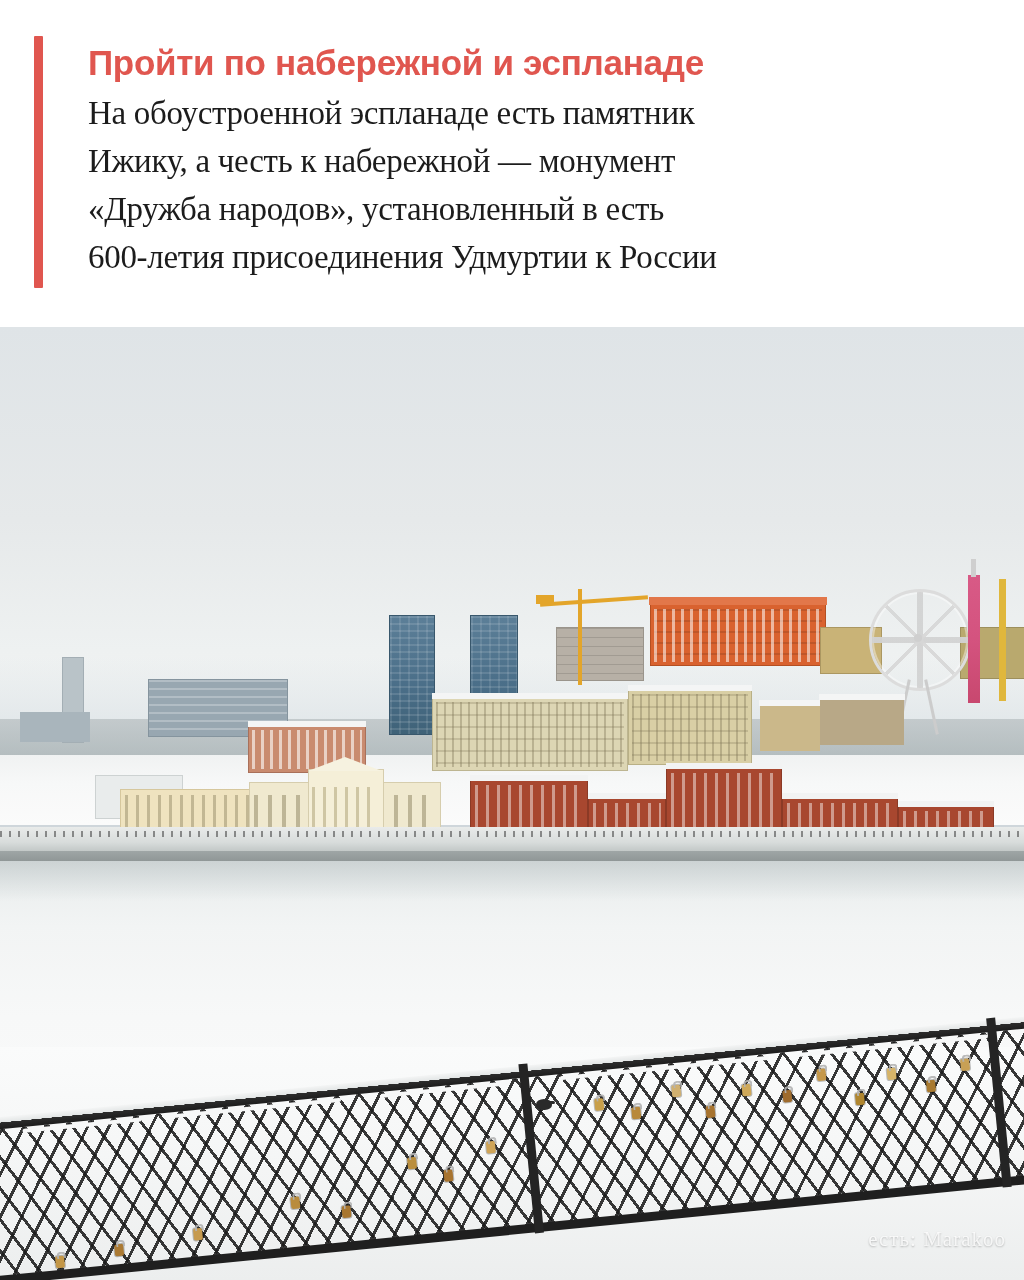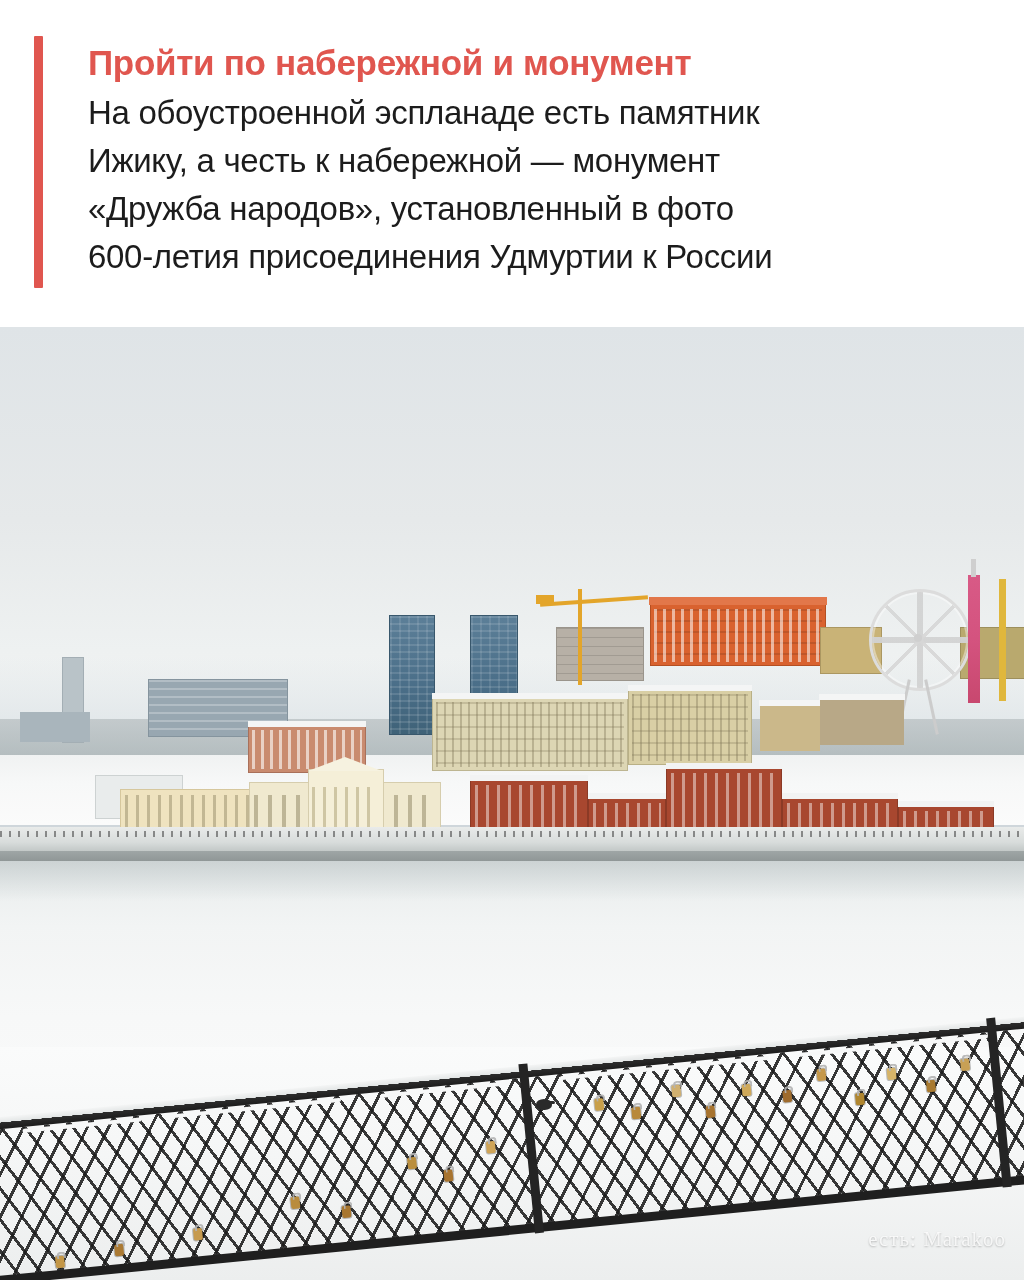--- a/index.html
+++ b/index.html
@@ -59,20 +59,21 @@
     font-size: 33px;
     line-height: 48px;
     font-weight: 500;
     color: #1c1c1c;
     letter-spacing: -0.3px;
     margin: 0;
   }
   .caption-body .line {
     display: block;
     white-space: nowrap;
+    font-family: Liberation Serif, serif;
   }
 
   
   .photo {
     position: absolute;
     left: 0;
     top: 327px;
     width: 1024px;
     height: 953px;
     overflow: hidden;
@@ -373,25 +374,25 @@
   }
 </style>
 </head>
 <body>
 
 <div class="card">
 
   <div class="caption-block">
     <div class="accent-bar"></div>
     <div class="caption-text">
-      <h1 class="caption-title">Пройти по набережной и монумент</h1>
+      <h1 class="caption-title">Пройти по набережной и эспланаде</h1>
       <p class="caption-body">
         <span class="line">На обоустроенной эспланаде есть памятник</span>
         <span class="line">Ижику, а честь к набережной — монумент</span>
-        <span class="line">«Дружба народов», установленный в фото</span>
+        <span class="line">«Дружба народов», установленный в есть</span>
         <span class="line">600-летия присоединения Удмуртии к России</span>
       </p>
     </div>
   </div>
 
   <div class="photo">
 
     <div class="sky"></div>
     <div class="far-haze"></div>
     <div class="far-bank"></div>

